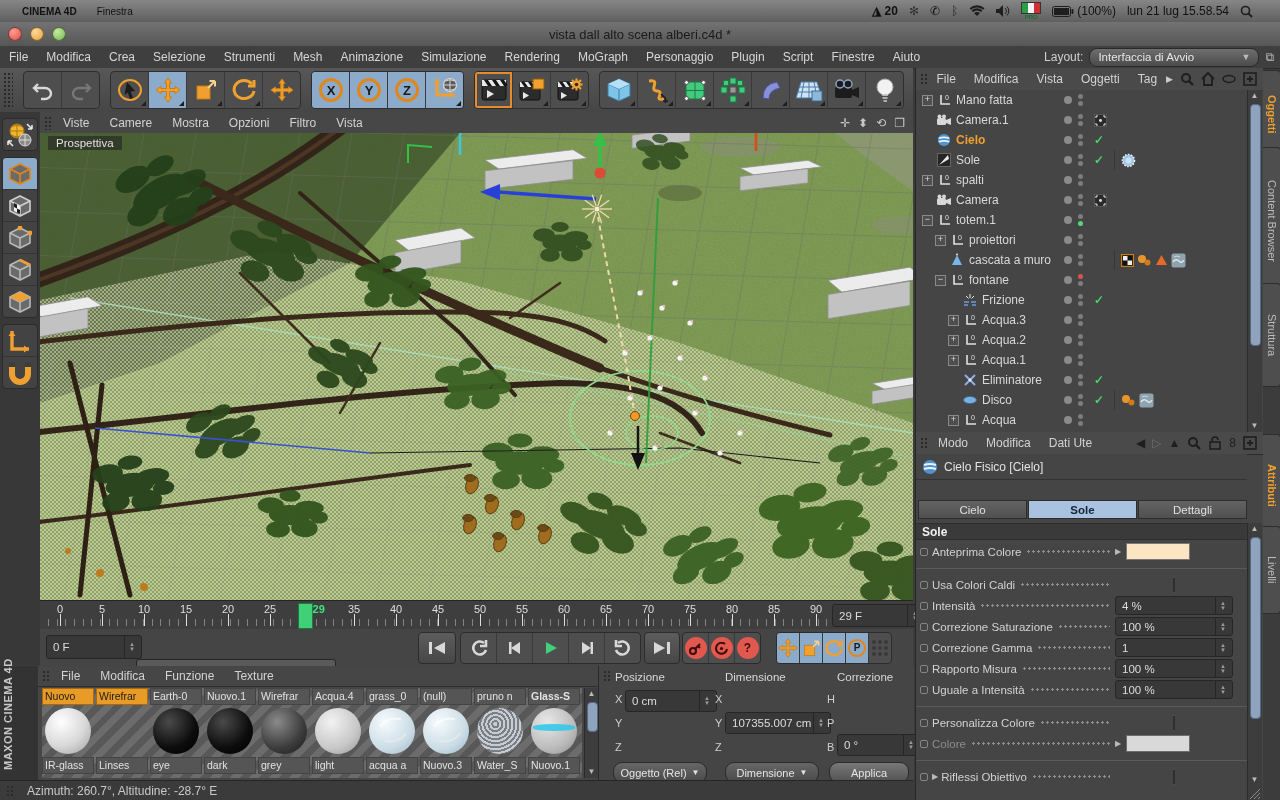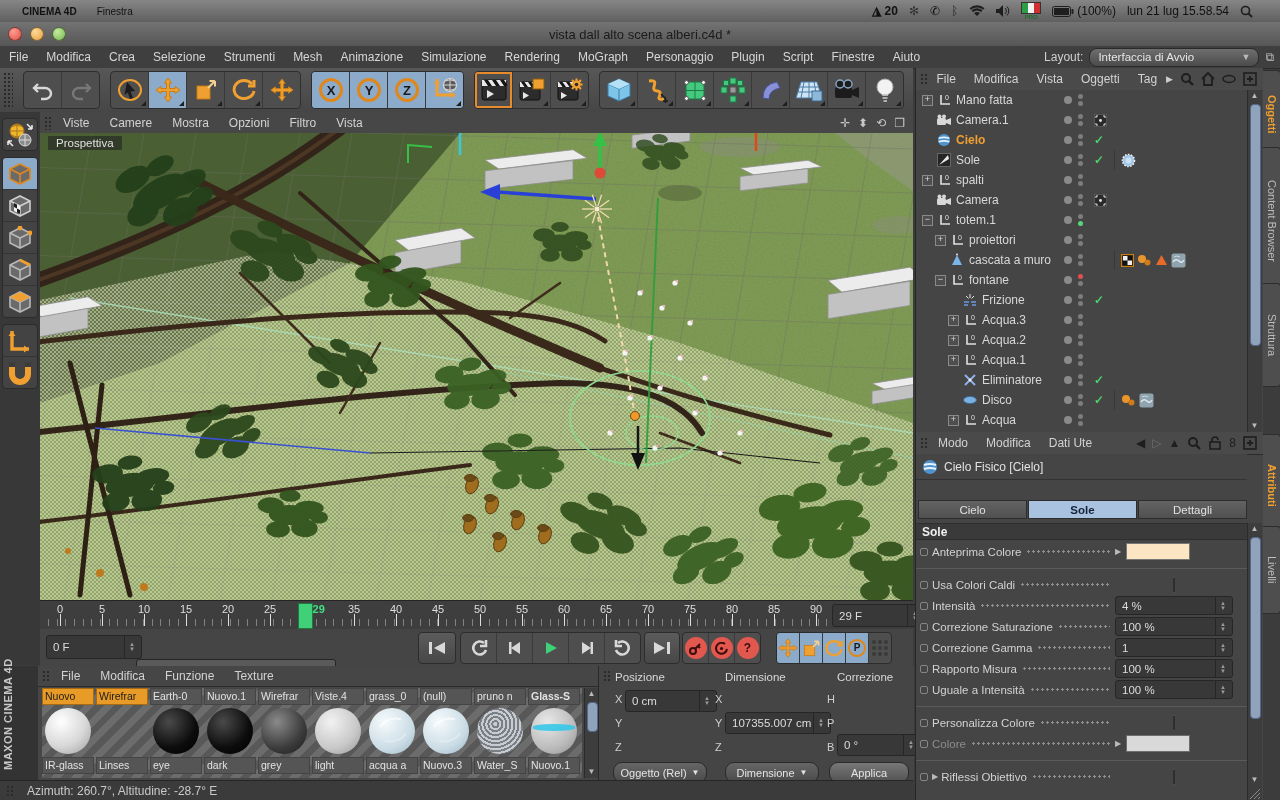--- a/index.html
+++ b/index.html
@@ -1110,21 +1110,21 @@
         <div class="matcell" style="left: 108px; top: 0px;">
           <div class="matlab">Earth-0</div>
         </div>
         <div class="matcell" style="left: 162px; top: 0px;">
           <div class="matlab">Nuovo.1</div>
         </div>
         <div class="matcell" style="left: 216px; top: 0px;">
           <div class="matlab">Wirefrar</div>
         </div>
         <div class="matcell" style="left: 270px; top: 0px;">
-          <div class="matlab">Viste.4</div>
+          <div class="matlab">Acqua.4</div>
         </div>
         <div class="matcell" style="left: 324px; top: 0px;">
           <div class="matlab">grass_0</div>
         </div>
         <div class="matcell" style="left: 378px; top: 0px;">
           <div class="matlab">(null)</div>
         </div>
         <div class="matcell" style="left: 432px; top: 0px;">
           <div class="matlab">pruno n</div>
         </div>

